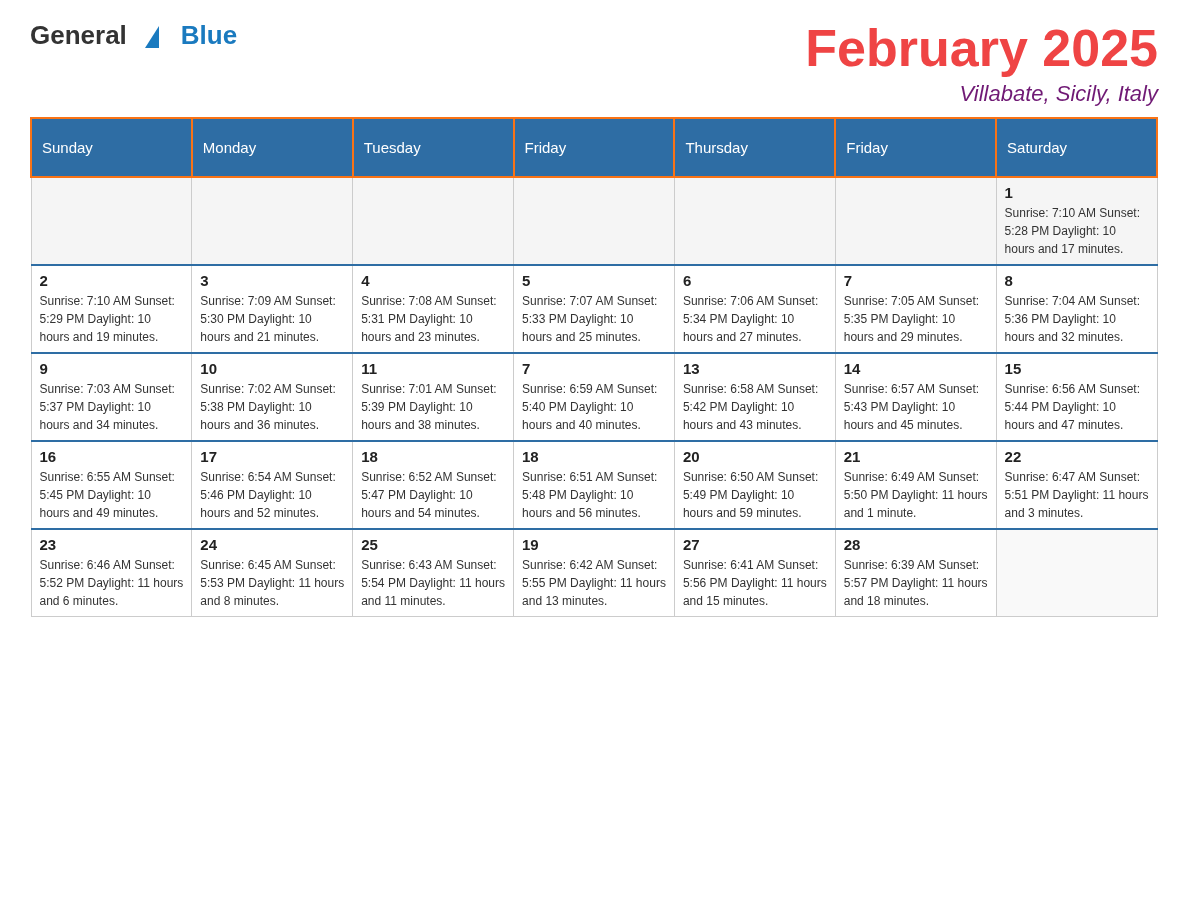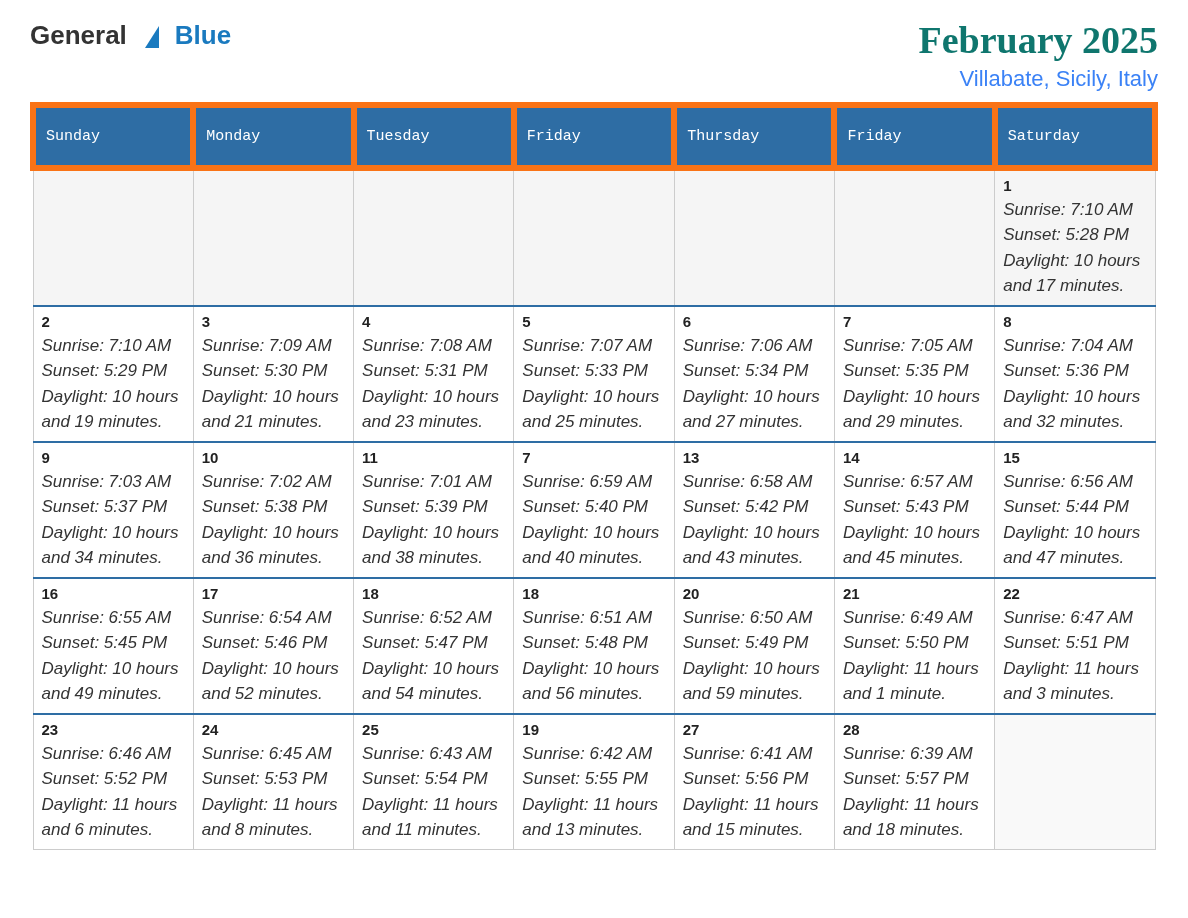--- a/index.html
+++ b/index.html
@@ -33,75 +33,73 @@
       border-right: 0px solid transparent;
       border-bottom: 22px solid #1a7abf;
       display: inline-block;
       margin-left: 2px;
       margin-bottom: -2px;
     }
     .logo-blue {
       font-size: 26px;
       font-weight: bold;
       color: #1a7abf;
-      margin-left: 0;
+      margin-left: 6px;
     }
     .title-section {
       text-align: right;
     }
     .title-section h1 {
-      font-size: 38px;
+      font-size: 52px;
       font-weight: bold;
-      color: #0f766e;
+      color: #ef4444;
       line-height: 1.1;
-      font-family: Liberation Serif, serif;
     }
     .title-section h2 {
       font-size: 22px;
       font-weight: normal;
-      color: #3b82f6;
+      color: #701a75;
       margin-top: 4px;
+      font-style: italic;
     }
     .calendar {
       width: 100%;
       border-collapse: collapse;
       margin-top: 6px;
     }
     .calendar th {
       background-color: #2e6da4;
       color: #fff;
       padding: 20px 10px;
       text-align: left;
       font-size: 15px;
       font-weight: normal;
-      border: 6px solid #f97316;
-      font-family: Liberation Mono, monospace;
+      border: 2px solid #f97316;
     }
     .calendar td {
       vertical-align: top;
       border: 1px solid #ccc;
       padding: 6px 8px;
       width: 14.28%;
       min-height: 100px;
     }
     .calendar tr:first-child td {
       background-color: #f5f5f5;
     }
     .day-number {
       font-size: 15px;
       font-weight: bold;
       color: #222;
       display: block;
       margin-bottom: 3px;
     }
     .day-info {
-      font-size: 17px;
+      font-size: 12px;
       color: #333;
       line-height: 1.5;
-      font-style: italic;
     }
     .empty-cell {
       background-color: #f9f9f9;
     }
     .week-row td {
       border-top: 2px solid #2e6da4;
     }
   </style>
 </head>
 <body>

